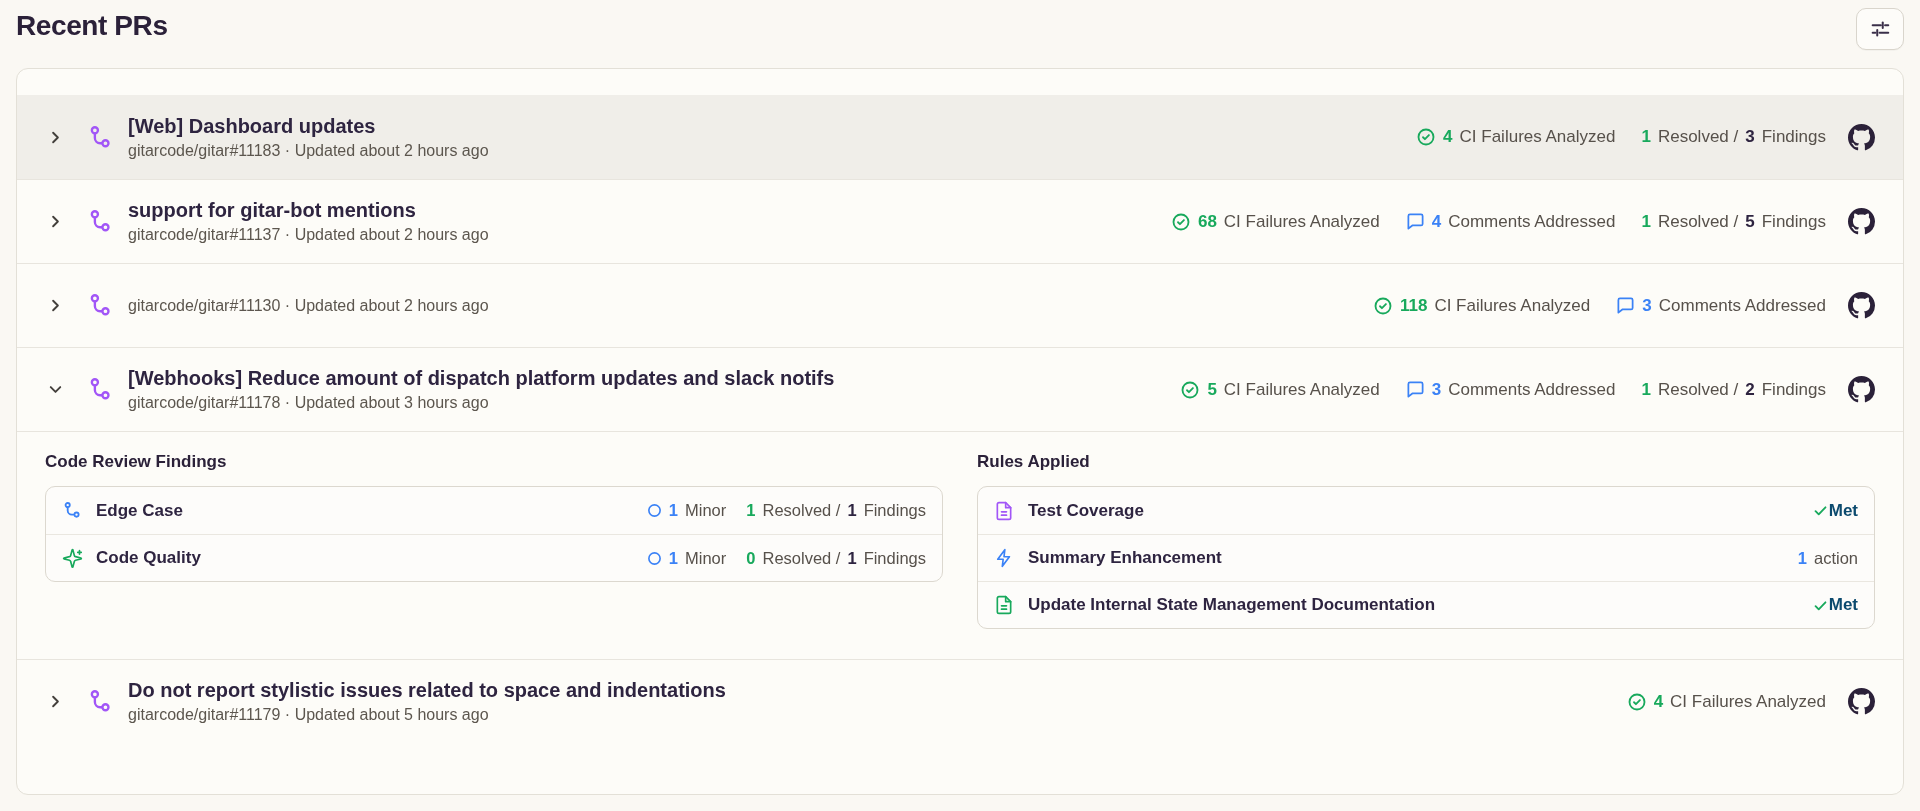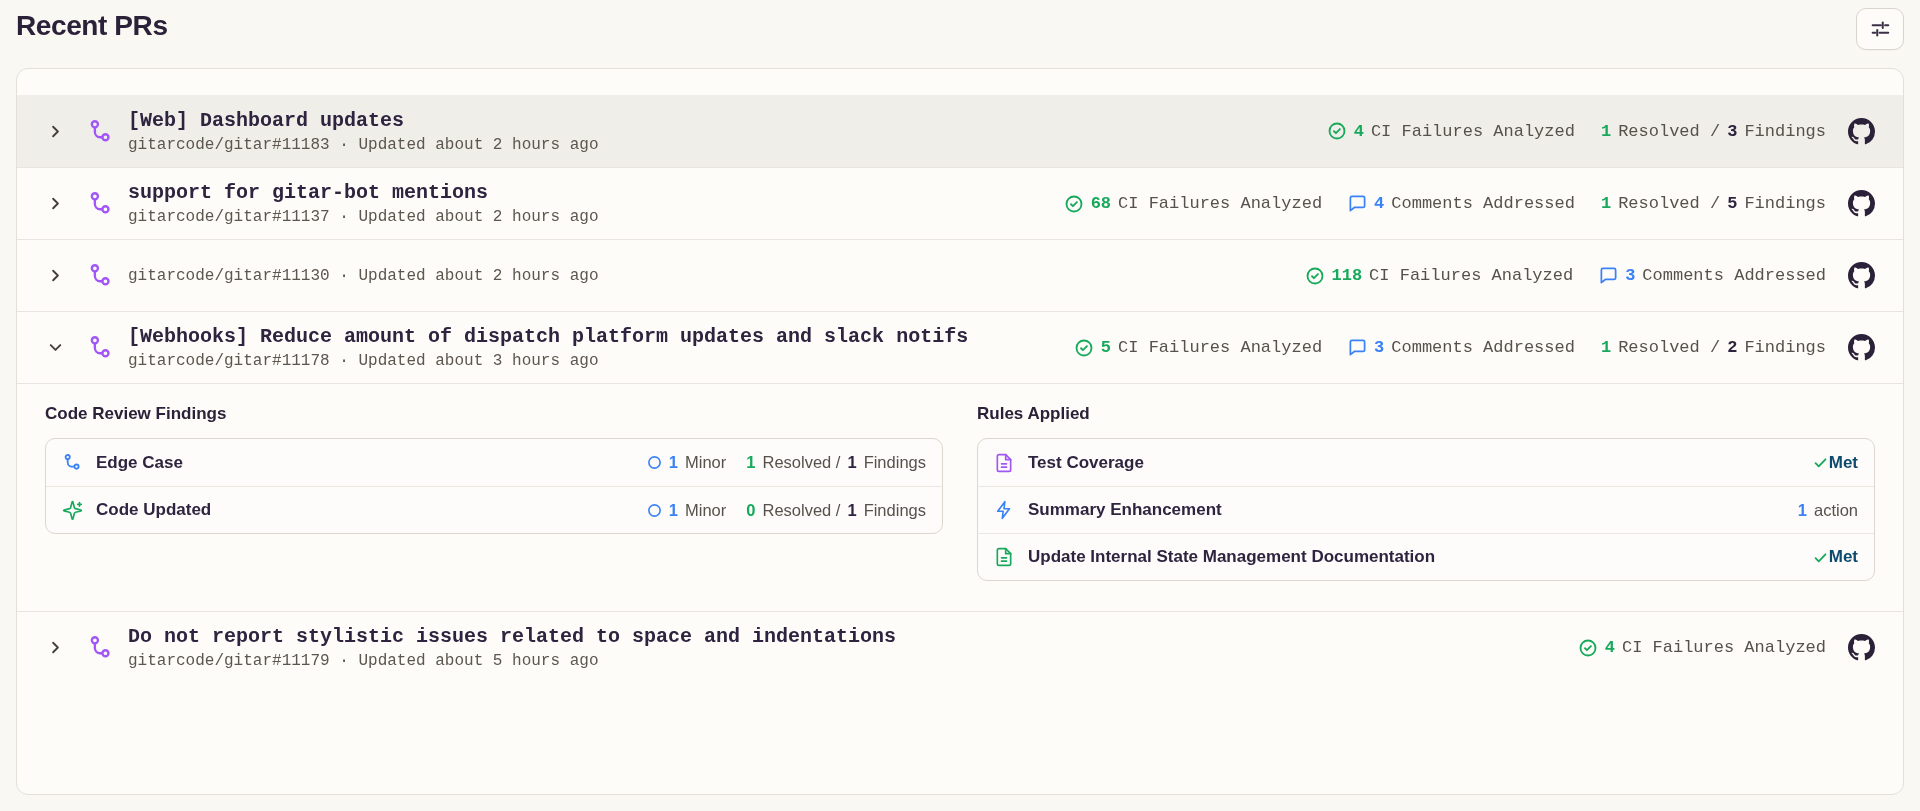--- a/index.html
+++ b/index.html
@@ -26,23 +26,22 @@
     margin:4px 16px 0 16px;
     background:#fdfcf8;
     border:1px solid #e3e0d7;
     border-radius:12px;
     height:727px;
     overflow:hidden;
     padding-top:26px;
   }
   .pr-row {
     display:flex; align-items:center;
-    padding:16px 28px; height:72px;
+    padding:16px 28px; height:84px;
     cursor:pointer;
-    font-family:Liberation Mono, monospace;
   }
   .pr-row.highlight { background:#f0eee9; }
   .pr-row + .pr-row, .detail + .pr-row { border-top:1px solid #e8e5de; }
   .chev { width:20px; height:20px; flex:0 0 auto; margin-right:22px; display:flex; align-items:center; justify-content:center; }
   .pr-icon { width:27px; height:27px; flex:0 0 auto; margin-right:14px; }
   .pr-text { display:flex; flex-direction:column; gap:4px; min-width:0; }
   .pr-title { font-size:20px; font-weight:700; color:#2e2440; }
   .pr-meta  { font-size:16px; color:#5c564e; }
   .spacer { flex:1; }
   .badges { display:flex; align-items:center; gap:26px; font-size:17px; color:#57514b; white-space:nowrap; }
@@ -326,21 +325,21 @@
         </div>
 
         <div class="panel-row">
           <span class="row-icon">
             <svg width="21" height="21" viewBox="0 0 24 24" fill="none" stroke="#18a95c" stroke-width="1.9" stroke-linecap="round" stroke-linejoin="round">
               <path d="M9.9 15.5A2 2 0 0 0 8.5 14l-6.1-1.6a.5.5 0 0 1 0-1L8.5 9.9A2 2 0 0 0 9.9 8.5L11.5 2.4a.5.5 0 0 1 1 0l1.6 6.1a2 2 0 0 0 1.4 1.4l6.1 1.6a.5.5 0 0 1 0 1L15.5 14a2 2 0 0 0-1.4 1.4l-1.6 6.1a.5.5 0 0 1-1 0z"></path>
               <path d="M20 3v4"></path>
                 <path d="M22 5h-4"></path>
             </svg>
           </span>
-          <span class="row-label">Code Updated</span>
+          <span class="row-label">Code Quality</span>
           <span class="spacer"></span>
           <span class="row-right">
             <span class="minor-chip">
               <span>
                 <svg width="15" height="15" viewBox="0 0 24 24" fill="none" stroke="#3b82f6" stroke-width="2.6">
                     <circle cx="12" cy="12" r="9"></circle>
                   </svg>
               </span>
               <span class="num-blue">1</span>
               <span>Minor</span>

